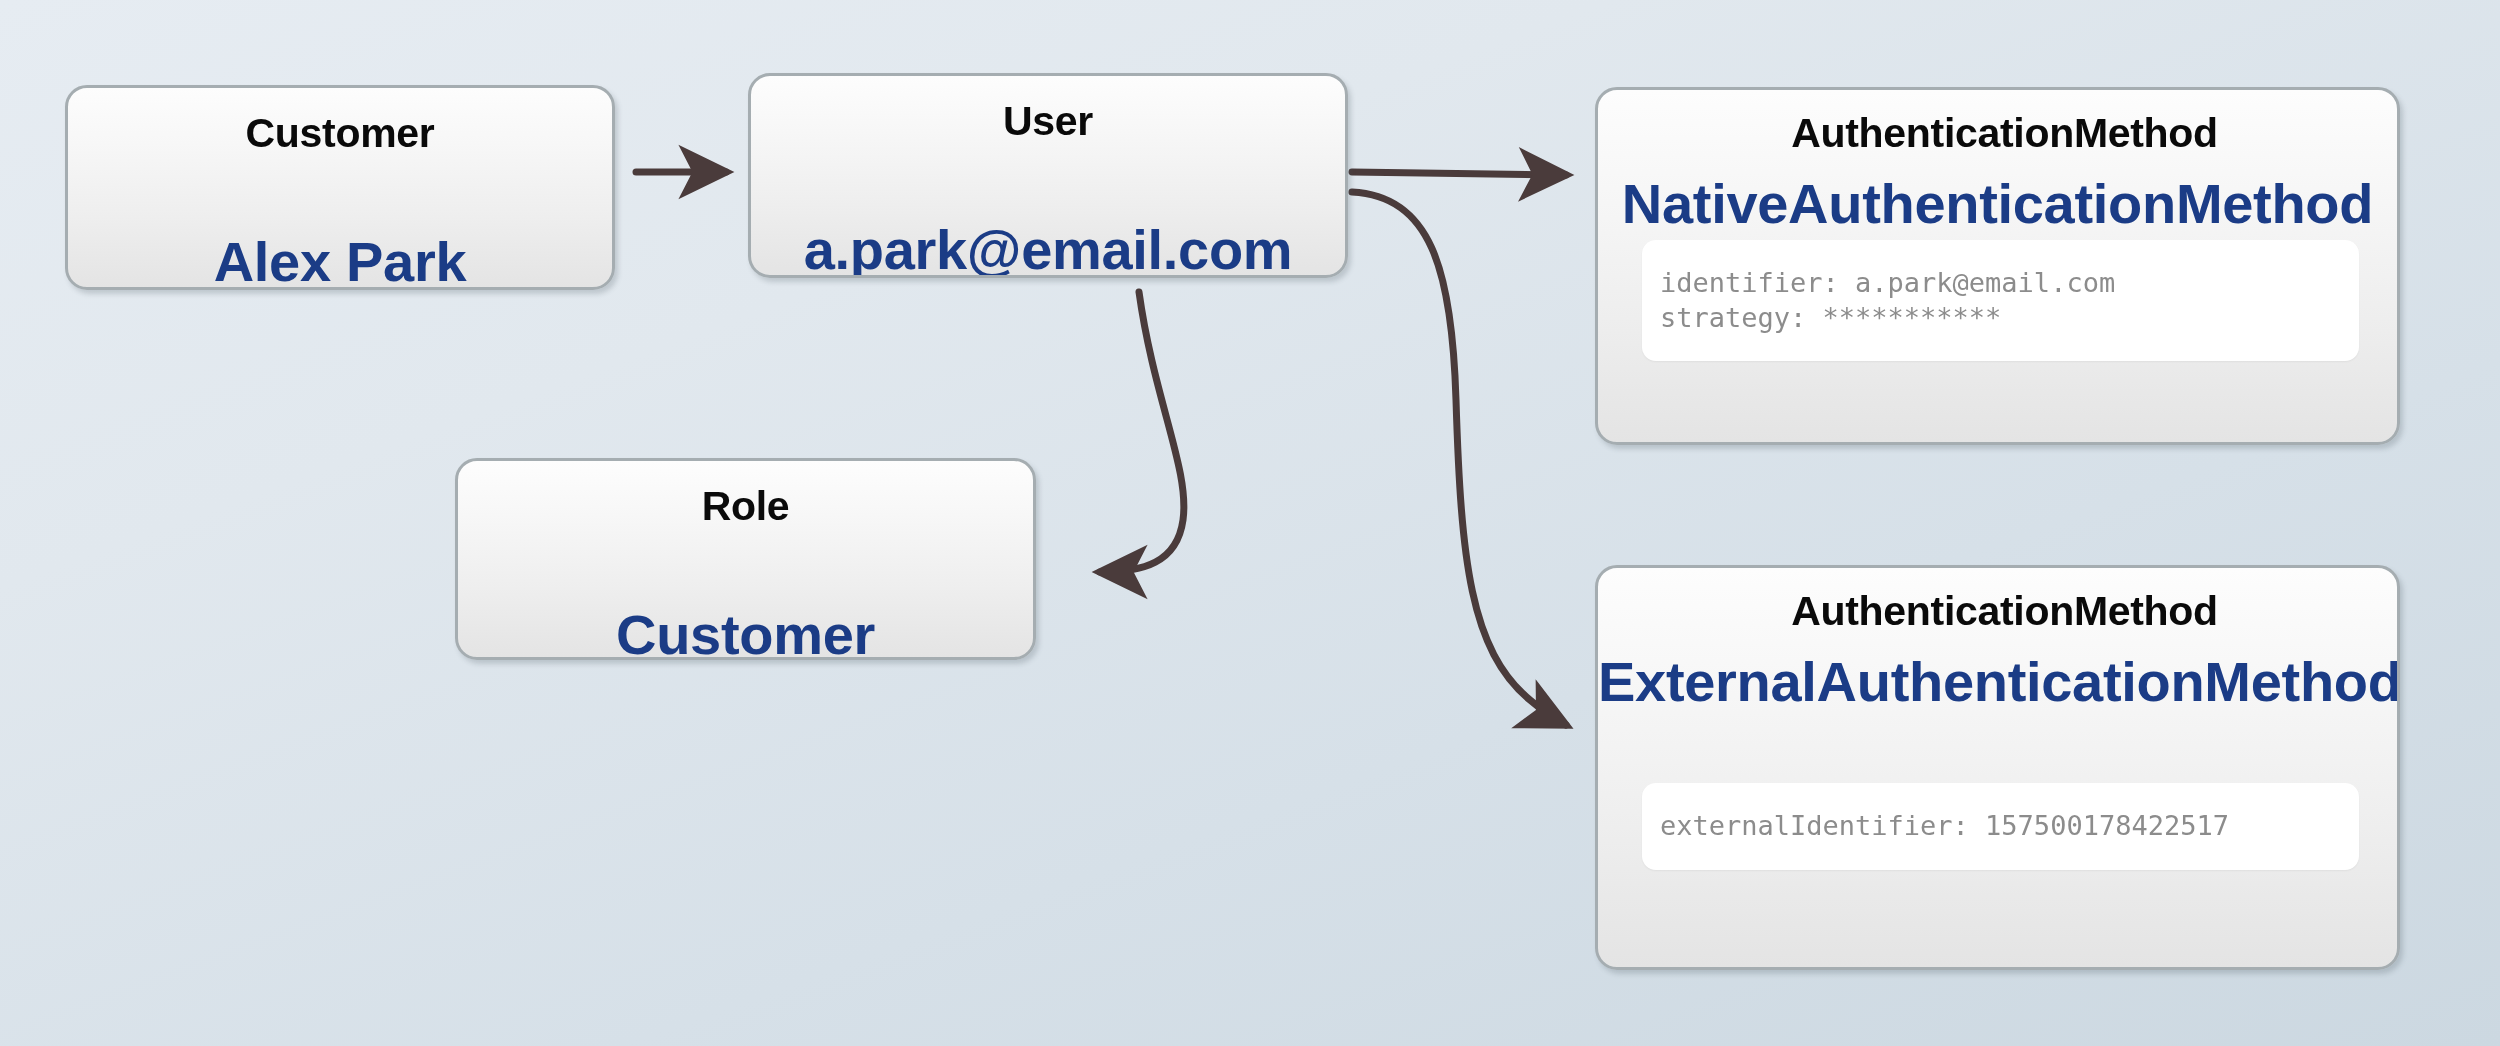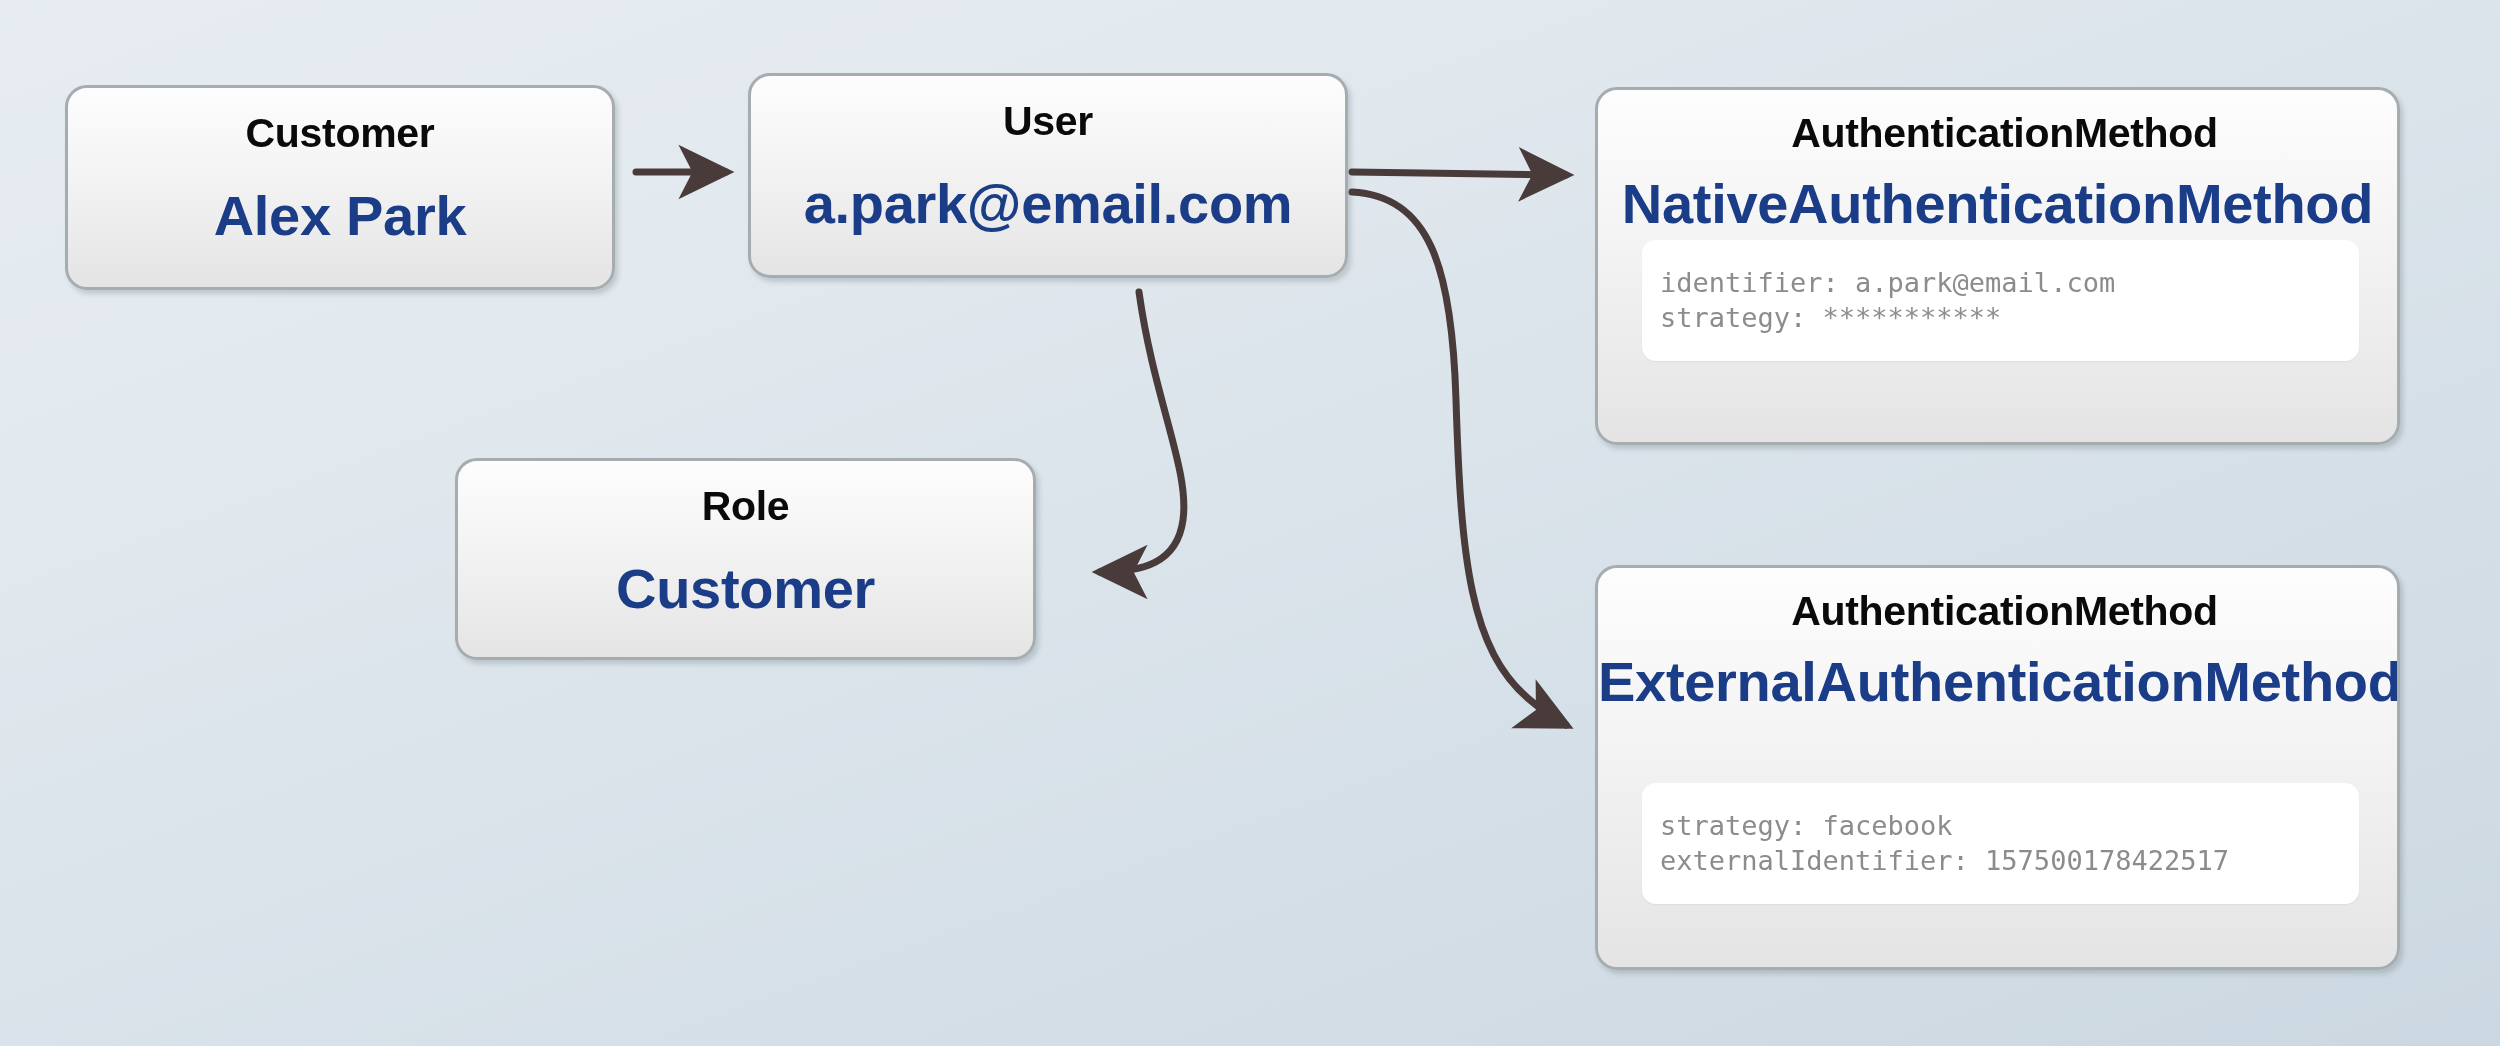--- a/index.html
+++ b/index.html
@@ -54,20 +54,21 @@
     letter-spacing: -0.3px;
     white-space: nowrap;
   }
 
   
   .node.simple {
     display: flex;
     flex-direction: column;
     align-items: center;
     justify-content: flex-start;
+    gap: 46px;
   }
   .node.simple .node-title { margin-top: 22px; }
   .node.simple .node-subtitle { margin-top: 26px; }
 
   
   .node.detail { padding: 0; }
   .node.detail .node-title { margin-top: 20px; padding-left: 14px; }
   .node.detail .node-subtitle { margin-top: 14px; }
 
   .attr-panel {
@@ -149,18 +150,17 @@
     <div class="attr-panel">
       <div class="attr-line">identifier: a.park@email.com</div>
       <div class="attr-line">strategy: ***********</div>
     </div>
   </div>
 
   <div class="node detail" id="node-external">
     <div class="node-title">AuthenticationMethod</div>
     <div class="node-subtitle">ExternalAuthenticationMethod</div>
     <div class="attr-panel">
-      <div class="attr-line">strategy: facebook</div>
       <div class="attr-line">externalIdentifier: 157500178422517</div>
     </div>
   </div>
 
 </div>
 
 </body></html>

